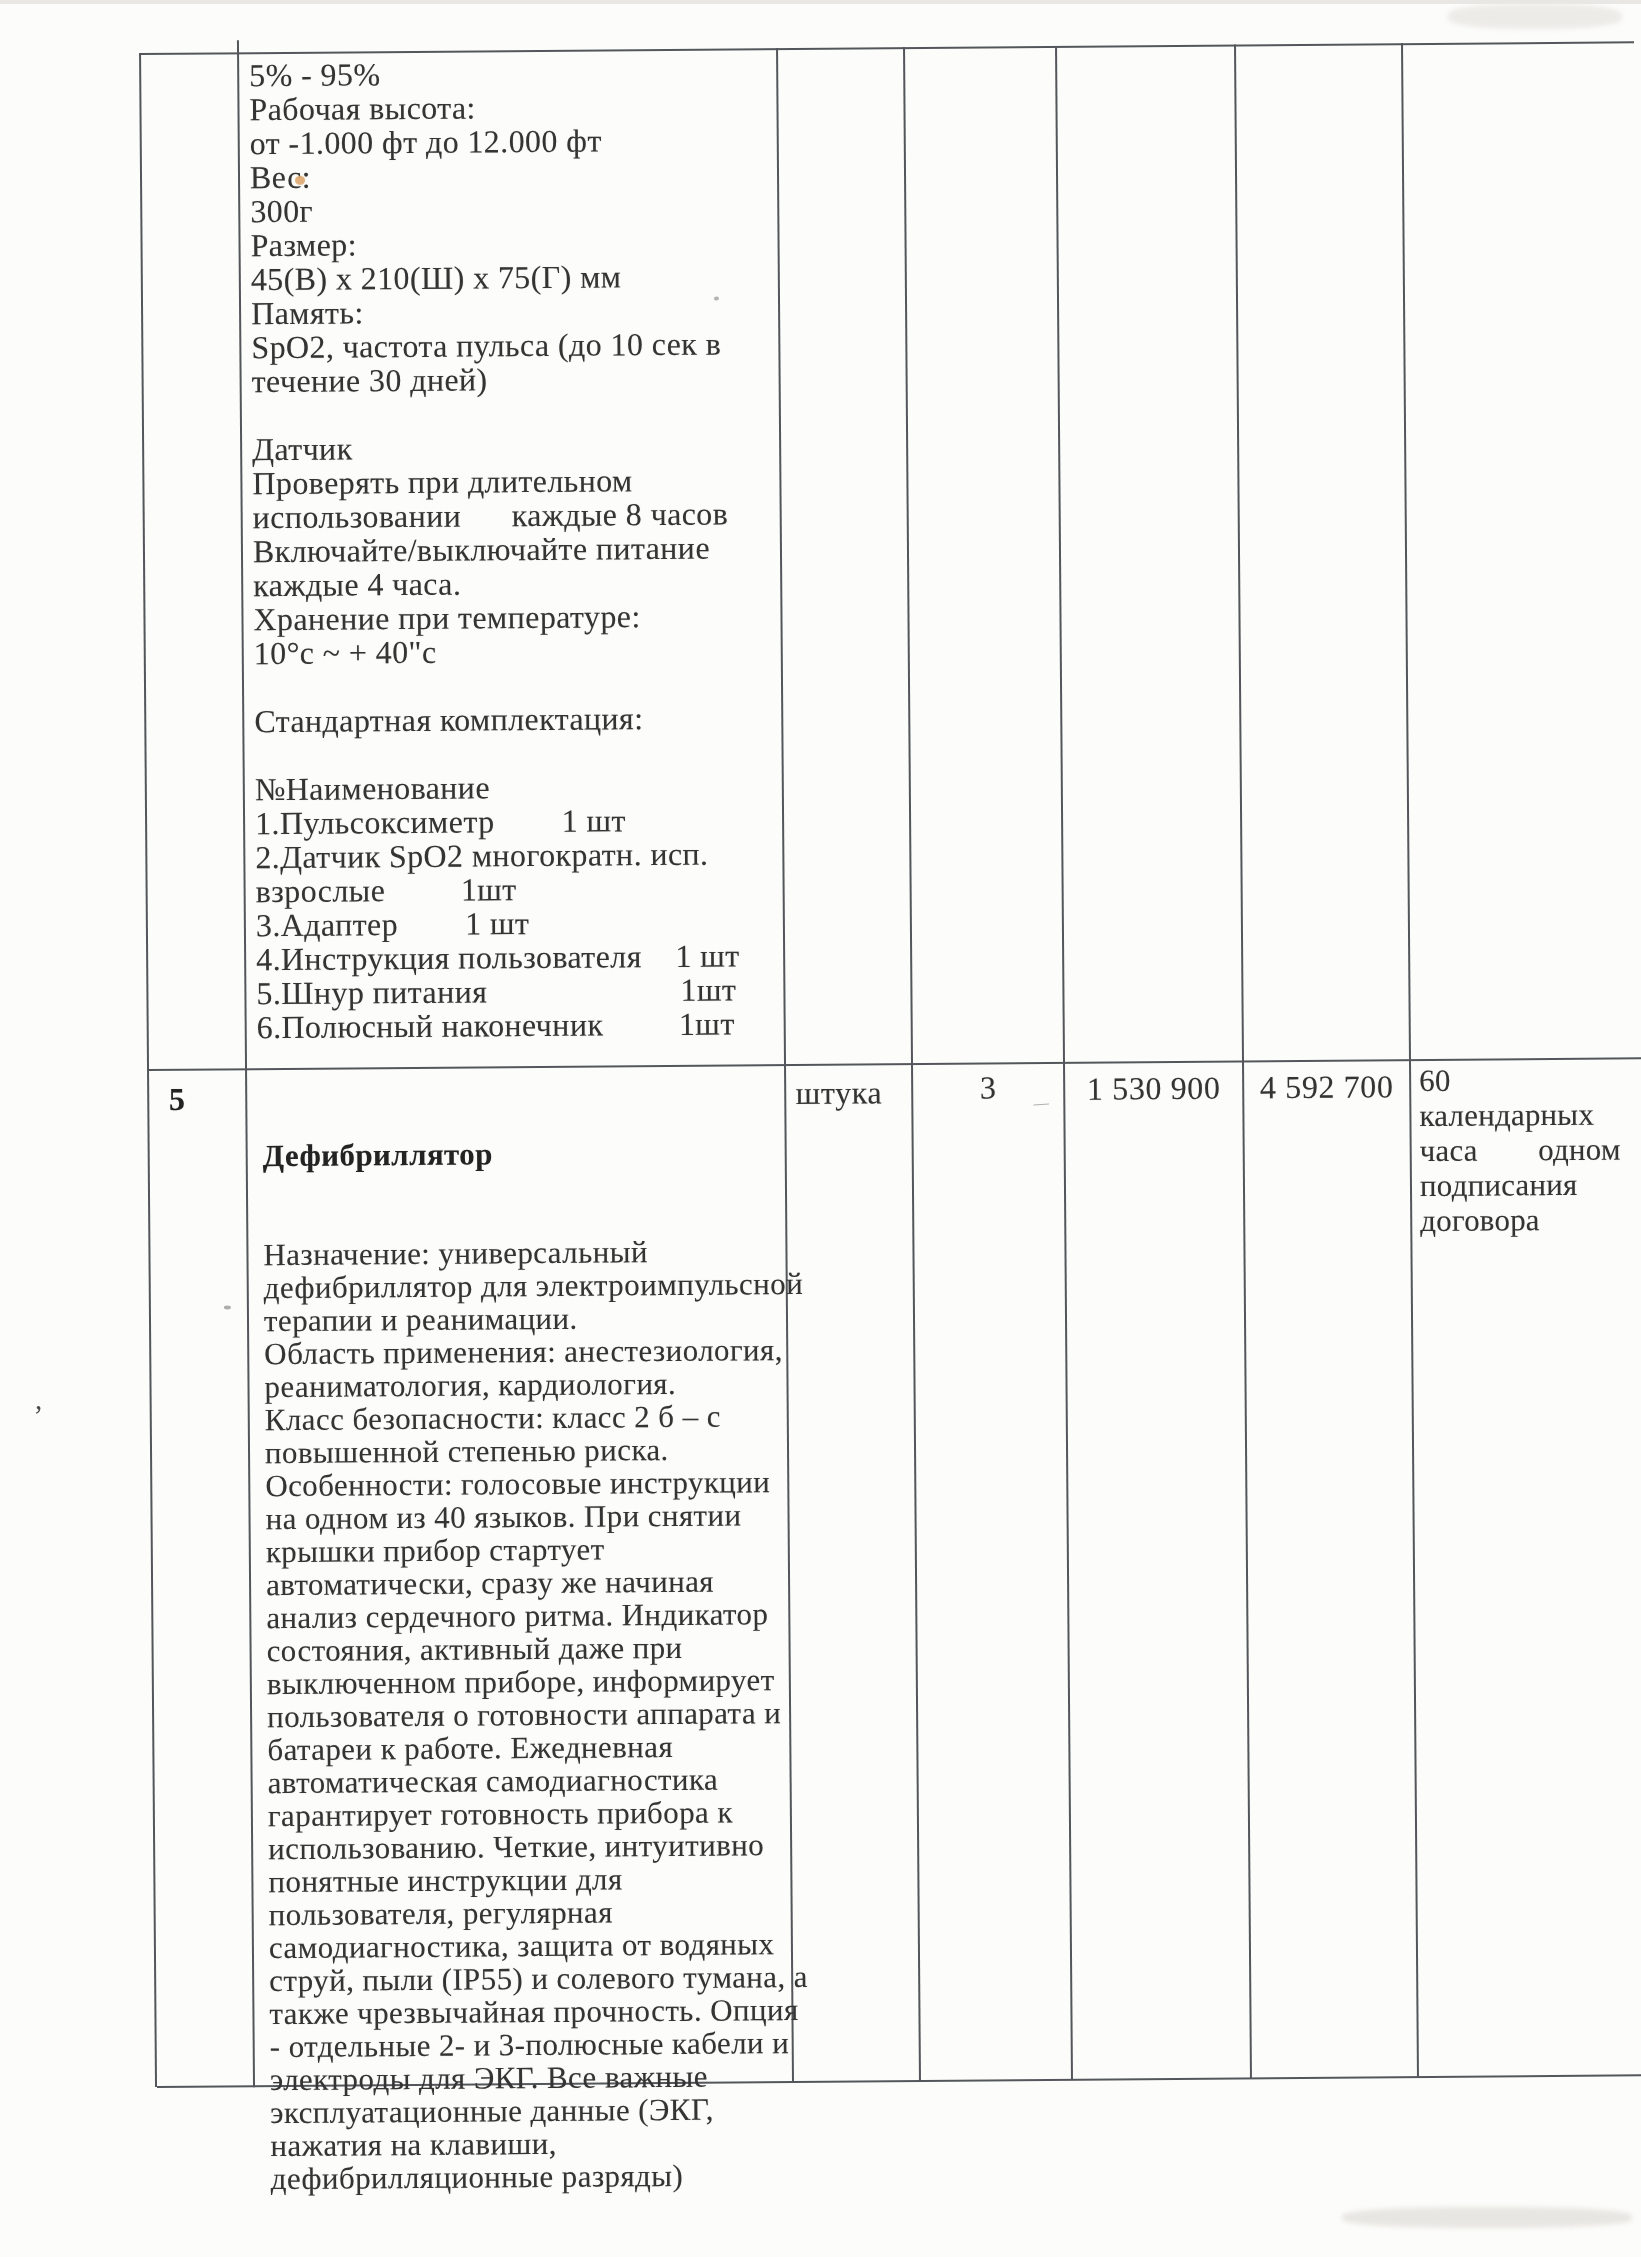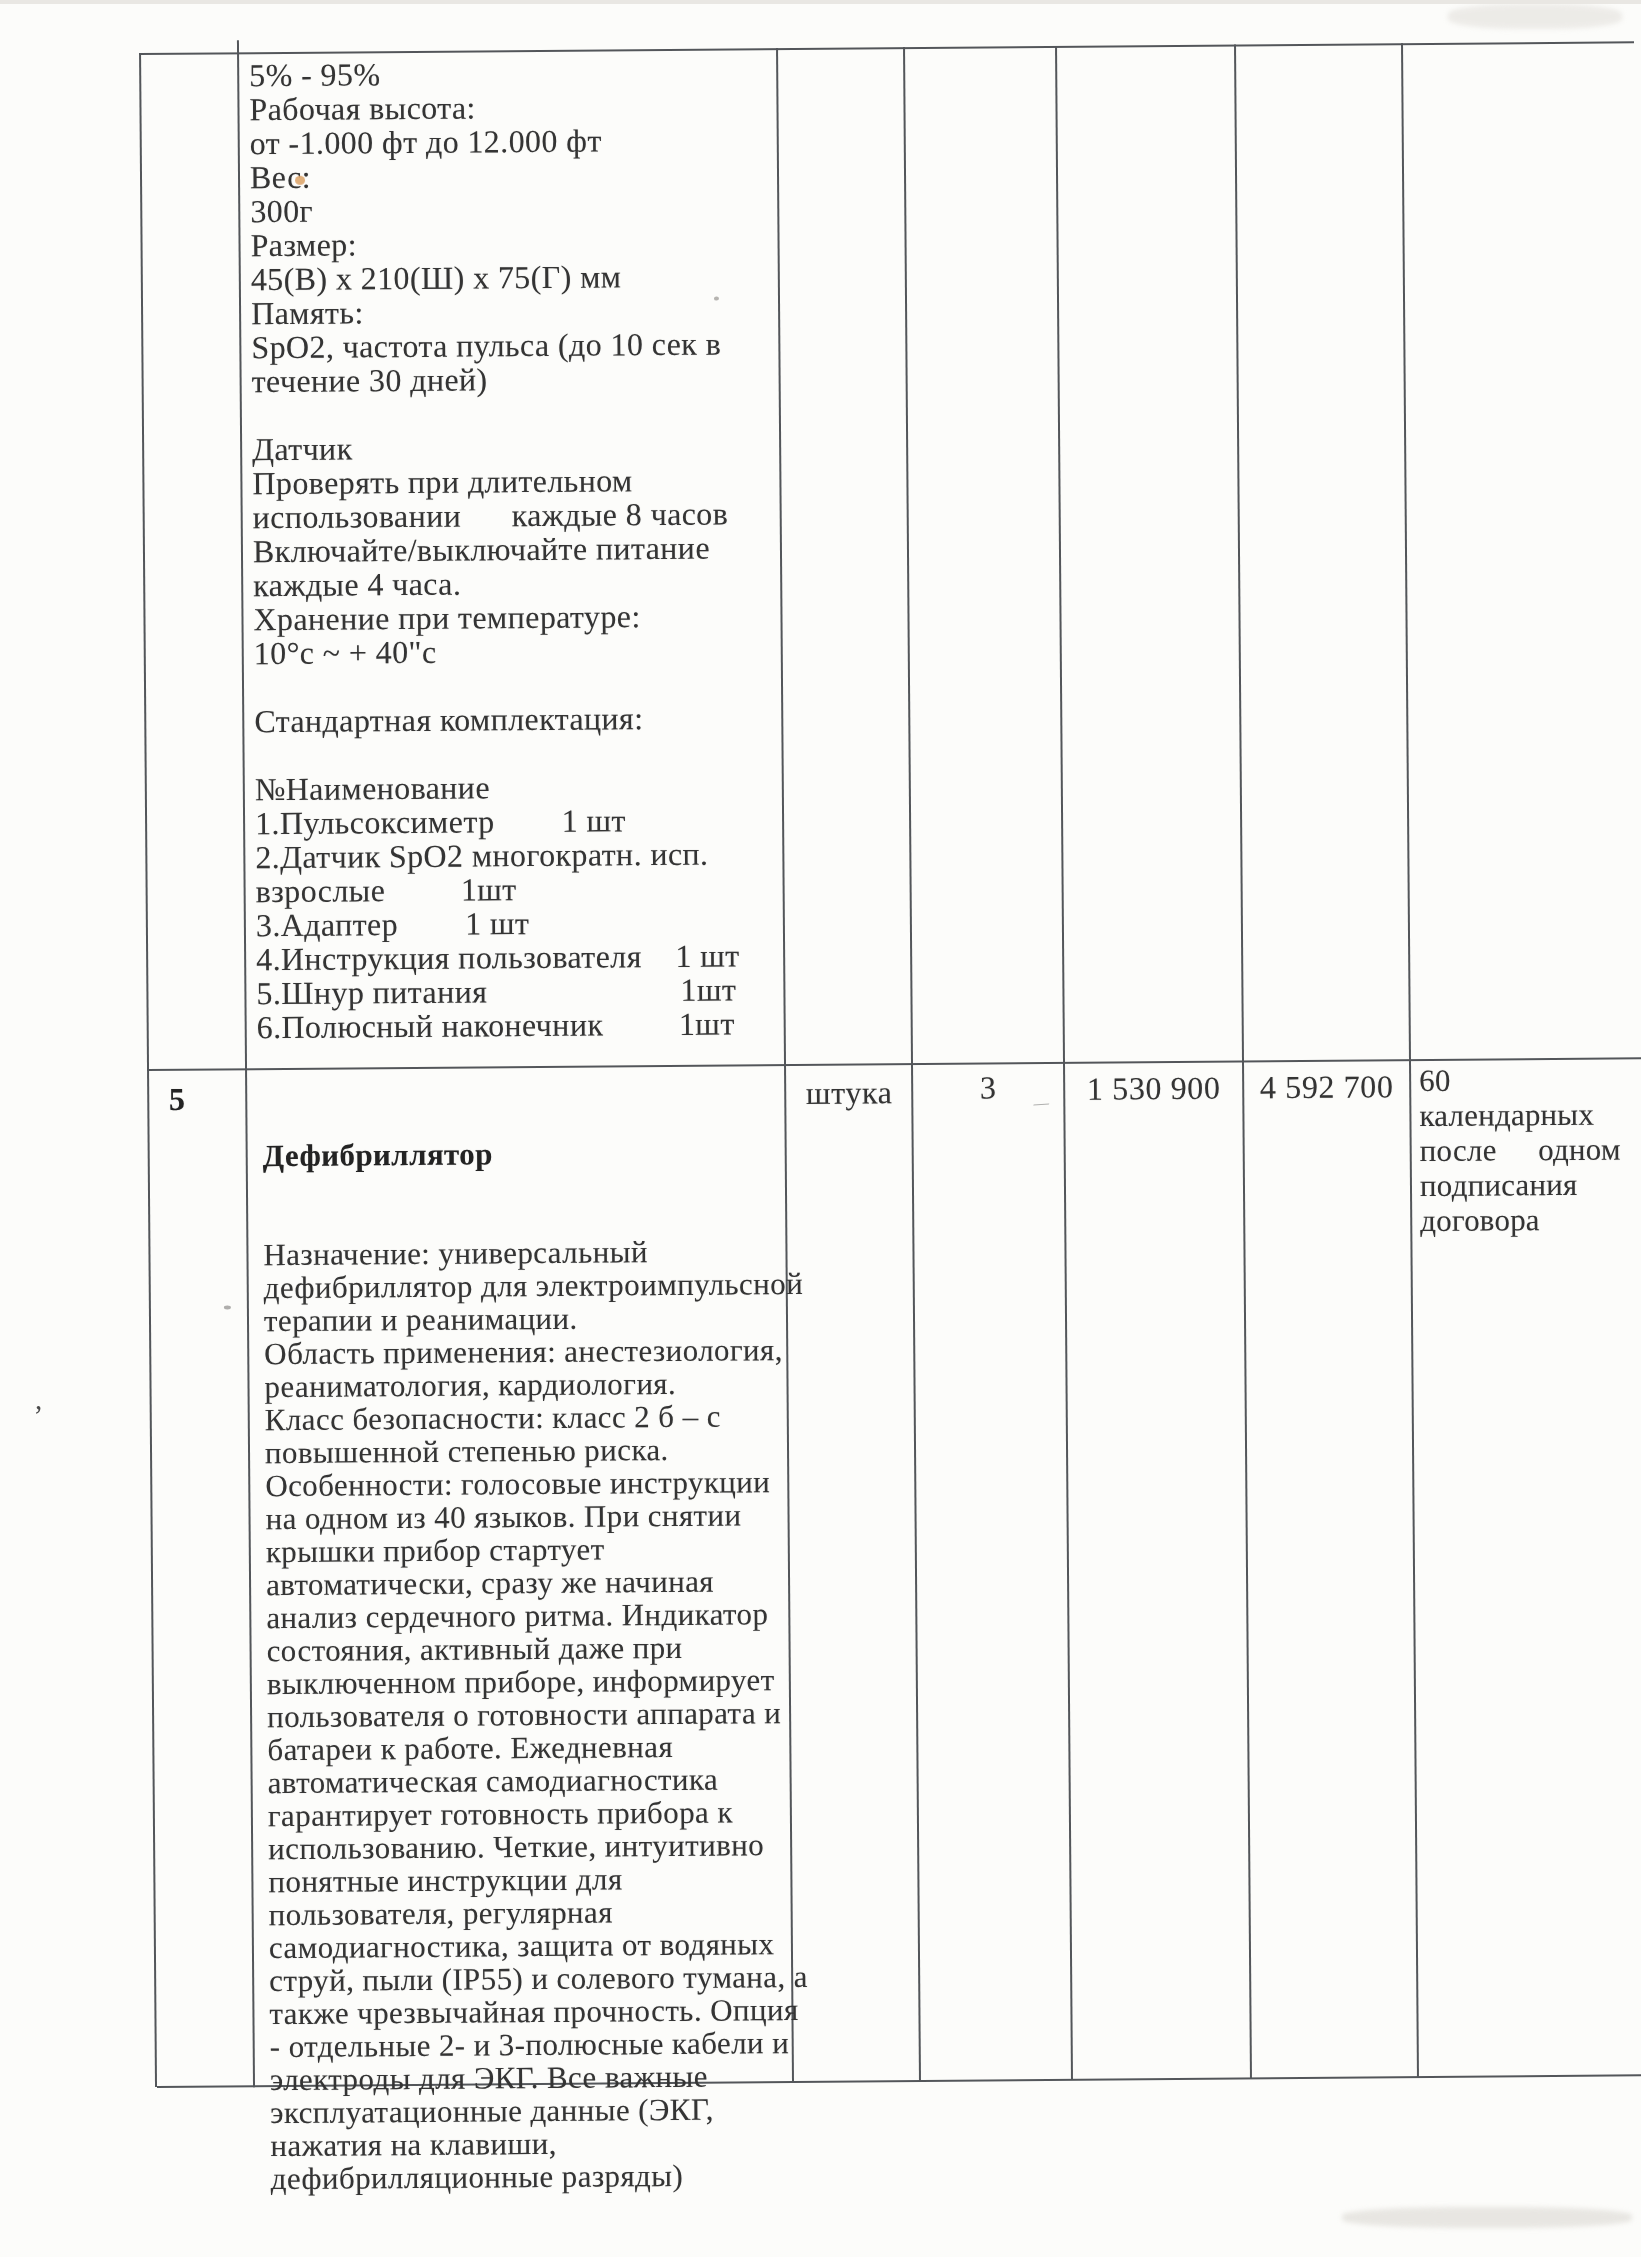--- a/index.html
+++ b/index.html
@@ -55,33 +55,33 @@
 
     <div class="cell-text" style="left:257px;top:55px;width:526px;"><div class="tl">5% - 95%</div><div class="tl">Рабочая высота:</div><div class="tl">от -1.000 фт до 12.000 фт</div><div class="tl">Вес:</div><div class="tl">300г</div><div class="tl">Размер:</div><div class="tl">45(В) х 210(Ш) х 75(Г) мм</div><div class="tl">Память:</div><div class="tl">SpO2, частота пульса (до 10 сек в</div><div class="tl">течение 30 дней)</div><div class="tl">&nbsp;</div><div class="tl">Датчик</div><div class="tl">Проверять при длительном</div><div class="tl">использовании      каждые 8 часов</div><div class="tl">Включайте/выключайте питание</div><div class="tl">каждые 4 часа.</div><div class="tl">Хранение при температуре:</div><div class="tl">10°с ~ + 40"с</div><div class="tl">&nbsp;</div><div class="tl">Стандартная комплектация:</div><div class="tl">&nbsp;</div><div class="tl">№Наименование</div><div class="tl">1.Пульсоксиметр        1 шт</div><div class="tl">2.Датчик SpO2 многократн. исп.</div><div class="tl">взрослые         1шт</div><div class="tl">3.Адаптер        1 шт</div><div class="tl">4.Инструкция пользователя    1 шт</div><div class="tl">5.Шнур питания                       1шт</div><div class="tl">6.Полюсный наконечник         1шт</div></div>
 
     <div class="num-cell bold" style="left:147px;top:1077px;width:60px;">5</div>
 
     <div class="cell-text row5-desc" style="left:262px;top:1070px;width:529px;">
       <div class="tl bold">Дефибриллятор</div>
       <div><div class="tl">Назначение: универсальный</div><div class="tl">дефибриллятор для электроимпульсной</div><div class="tl">терапии и реанимации.</div><div class="tl">Область применения: анестезиология,</div><div class="tl">реаниматология, кардиология.</div><div class="tl">Класс безопасности: класс 2 б – с</div><div class="tl">повышенной степенью риска.</div><div class="tl">Особенности: голосовые инструкции</div><div class="tl">на одном из 40 языков. При снятии</div><div class="tl">крышки прибор стартует</div><div class="tl">автоматически, сразу же начиная</div><div class="tl">анализ сердечного ритма. Индикатор</div><div class="tl">состояния, активный даже при</div><div class="tl">выключенном приборе, информирует</div><div class="tl">пользователя о готовности аппарата и</div><div class="tl">батареи к работе. Ежедневная</div><div class="tl">автоматическая самодиагностика</div><div class="tl">гарантирует готовность прибора к</div><div class="tl">использованию. Четкие, интуитивно</div><div class="tl">понятные инструкции для</div><div class="tl">пользователя, регулярная</div><div class="tl">самодиагностика, защита от водяных</div><div class="tl">струй, пыли (IP55) и солевого тумана, а</div><div class="tl">также чрезвычайная прочность. Опция</div><div class="tl">- отдельные 2- и 3-полюсные кабели и</div><div class="tl">электроды для ЭКГ. Все важные</div><div class="tl">эксплуатационные данные (ЭКГ,</div><div class="tl">нажатия на клавиши,</div><div class="tl">дефибрилляционные разряды)</div></div>
     </div>
 
-    <div class="num-cell" style="left:786px;top:1076px;width:126px;">штука</div>
+    <div class="num-cell" style="left:756px;top:1076px;width:126px;text-align:right;">штука</div>
 
     <div class="num-cell" style="left:913px;top:1072px;width:150px;">3</div>
 
     <div class="num-cell" style="left:1065px;top:1074px;width:177px;">1 530 900</div>
 
     <div class="num-cell" style="left:1244px;top:1074px;width:165px;">4 592 700</div>
 
     <div class="delivery">
       <div class="tl">60</div>
       <div class="tl">календарных</div>
       <div class="tl split">
-        <span>после</span>
+        <span>часа</span>
         <span>одном</span>
       </div>
       <div class="tl">подписания</div>
       <div class="tl">договора</div>
     </div>
 
     <div class="speck" style="left:302px;top:173px;width:9.7px;height:8.7px;background:#dca266;opacity:.85;filter:blur(0.5px);"></div>
     <div class="speck" style="left:720px;top:297px;width:4.8px;height:3.9px;background:#b6b4b0;"></div>
     <div style="position:absolute;left:1035px;top:1101px;width:15.4px;height:5.8px;border-bottom:1.9px solid #9a9a98;transform:skewX(-30deg) rotate(-4deg);opacity:.8;"></div>
     <div class="speck" style="left:222px;top:1302px;width:6.8px;height:3.9px;background:#8f8d8a;opacity:.7;"></div>

